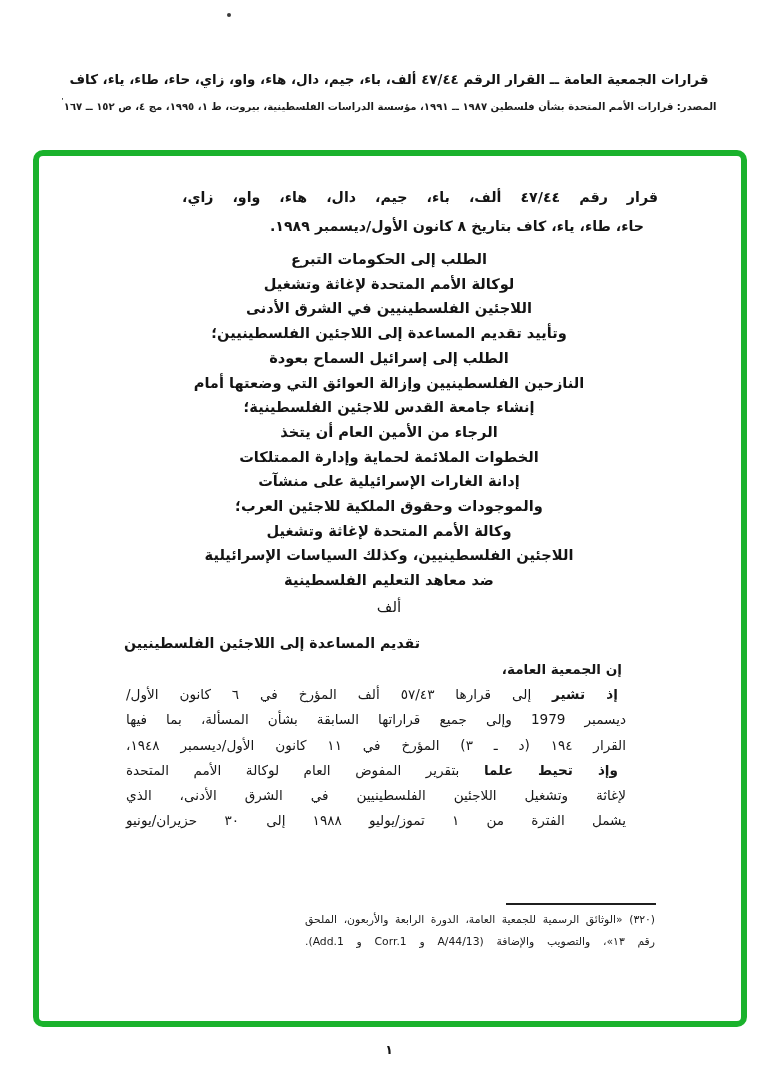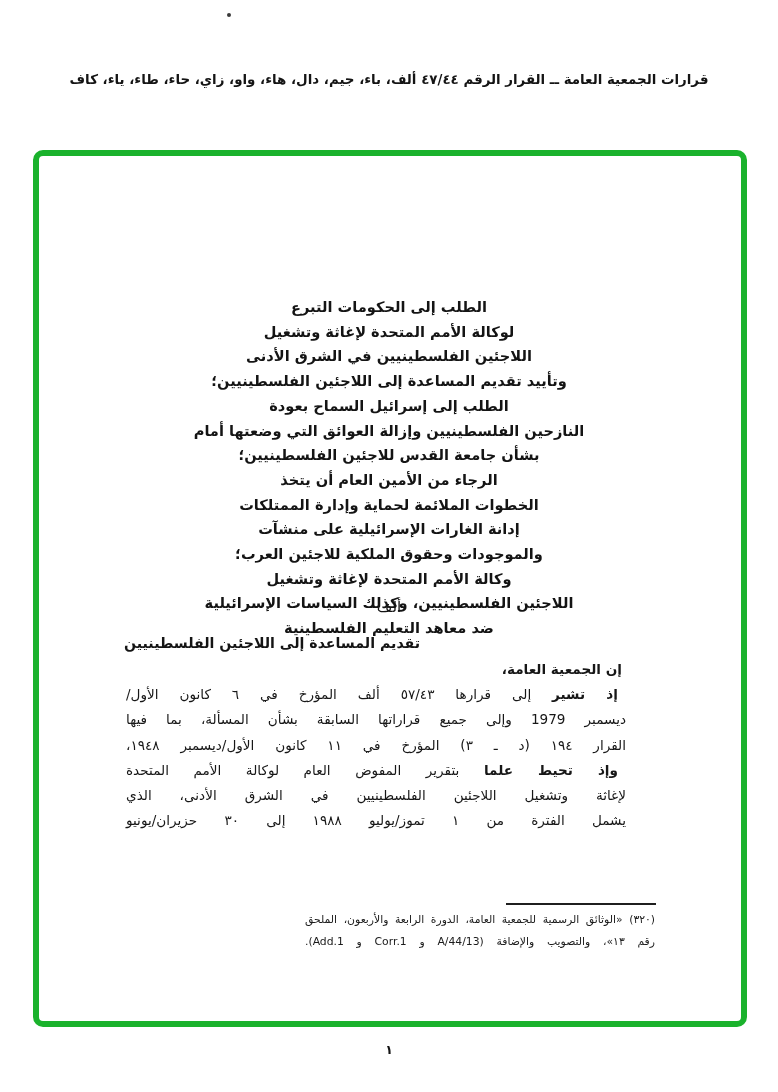--- a/index.html
+++ b/index.html
@@ -32,21 +32,21 @@
   .intro{
     position:absolute;top:183px;right:120px;width:476px;
     font-size:14.2px;font-weight:bold;line-height:29px;
   }
   .jl{text-align:justify;text-align-last:justify;white-space:nowrap;}
   .al-right{text-align:right;}
   .al-left{text-align:left;}
   .intro .al-right{padding-left:0;padding-right:14px;text-align:right;}
   .title-block{
     position:absolute;top:247px;left:124px;width:530px;
-    text-align:center;font-size:14.6px;font-weight:bold;line-height:24.7px;margin-top:48px;
+    text-align:center;font-size:14.6px;font-weight:bold;line-height:24.7px;
   }
   .sec-letter{
     position:absolute;top:598px;left:124px;width:530px;
     text-align:center;font-size:15px;font-weight:normal;
   }
   .sec-title{
     position:absolute;top:635px;left:124px;width:530px;
     text-align:left;font-size:14.2px;font-weight:bold;
   }
   .body-block{
@@ -70,32 +70,37 @@
 </style>
 </head>
 <body>
 
 <div class="page">
 
   <div class="speck"></div>
 
   <div class="hdr-title">قرارات الجمعية العامة ــ القرار الرقم ٤٧/٤٤ ألف، باء، جيم، دال، هاء، واو، زاي، حاء، طاء، ياء، كاف</div>
 
+  <div class="hdr-source"><span>المصدر: قرارات الأمم المتحدة بشأن فلسطين ١٩٨٧ ــ ١٩٩١، مؤسسة الدراسات الفلسطينية، بيروت، ط ١، ١٩٩٥، مج ٤، ص ١٥٢ ــ ١٦٧</span><sup>'</sup></div>
 
   <div class="green-box"></div>
 
+  <div class="intro">
+    <div class="jl">قرار رقم ٤٧/٤٤ ألف، باء، جيم، دال، هاء، واو، زاي،</div>
+    <div class="al-right">حاء، طاء، ياء، كاف بتاريخ ٨ كانون الأول/ديسمبر ١٩٨٩.</div>
+  </div>
 
   <div class="title-block">
       <div>الطلب إلى الحكومات التبرع</div>
       <div>لوكالة الأمم المتحدة لإغاثة وتشغيل</div>
       <div>اللاجئين الفلسطينيين في الشرق الأدنى</div>
       <div>وتأييد تقديم المساعدة إلى اللاجئين الفلسطينيين؛</div>
       <div>الطلب إلى إسرائيل السماح بعودة</div>
       <div>النازحين الفلسطينيين وإزالة العوائق التي وضعتها أمام</div>
-      <div>بشأن جامعة القدس للاجئين الفلسطينيين؛</div>
+      <div>إنشاء جامعة القدس للاجئين الفلسطينية؛</div>
       <div>الرجاء من الأمين العام أن يتخذ</div>
       <div>الخطوات الملائمة لحماية وإدارة الممتلكات</div>
       <div>إدانة الغارات الإسرائيلية على منشآت</div>
       <div>والموجودات وحقوق الملكية للاجئين العرب؛</div>
       <div>وكالة الأمم المتحدة لإغاثة وتشغيل</div>
       <div>اللاجئين الفلسطينيين، وكذلك السياسات الإسرائيلية</div>
       <div>ضد معاهد التعليم الفلسطينية</div>
     </div>
 
   <div class="sec-letter">ألف</div>

